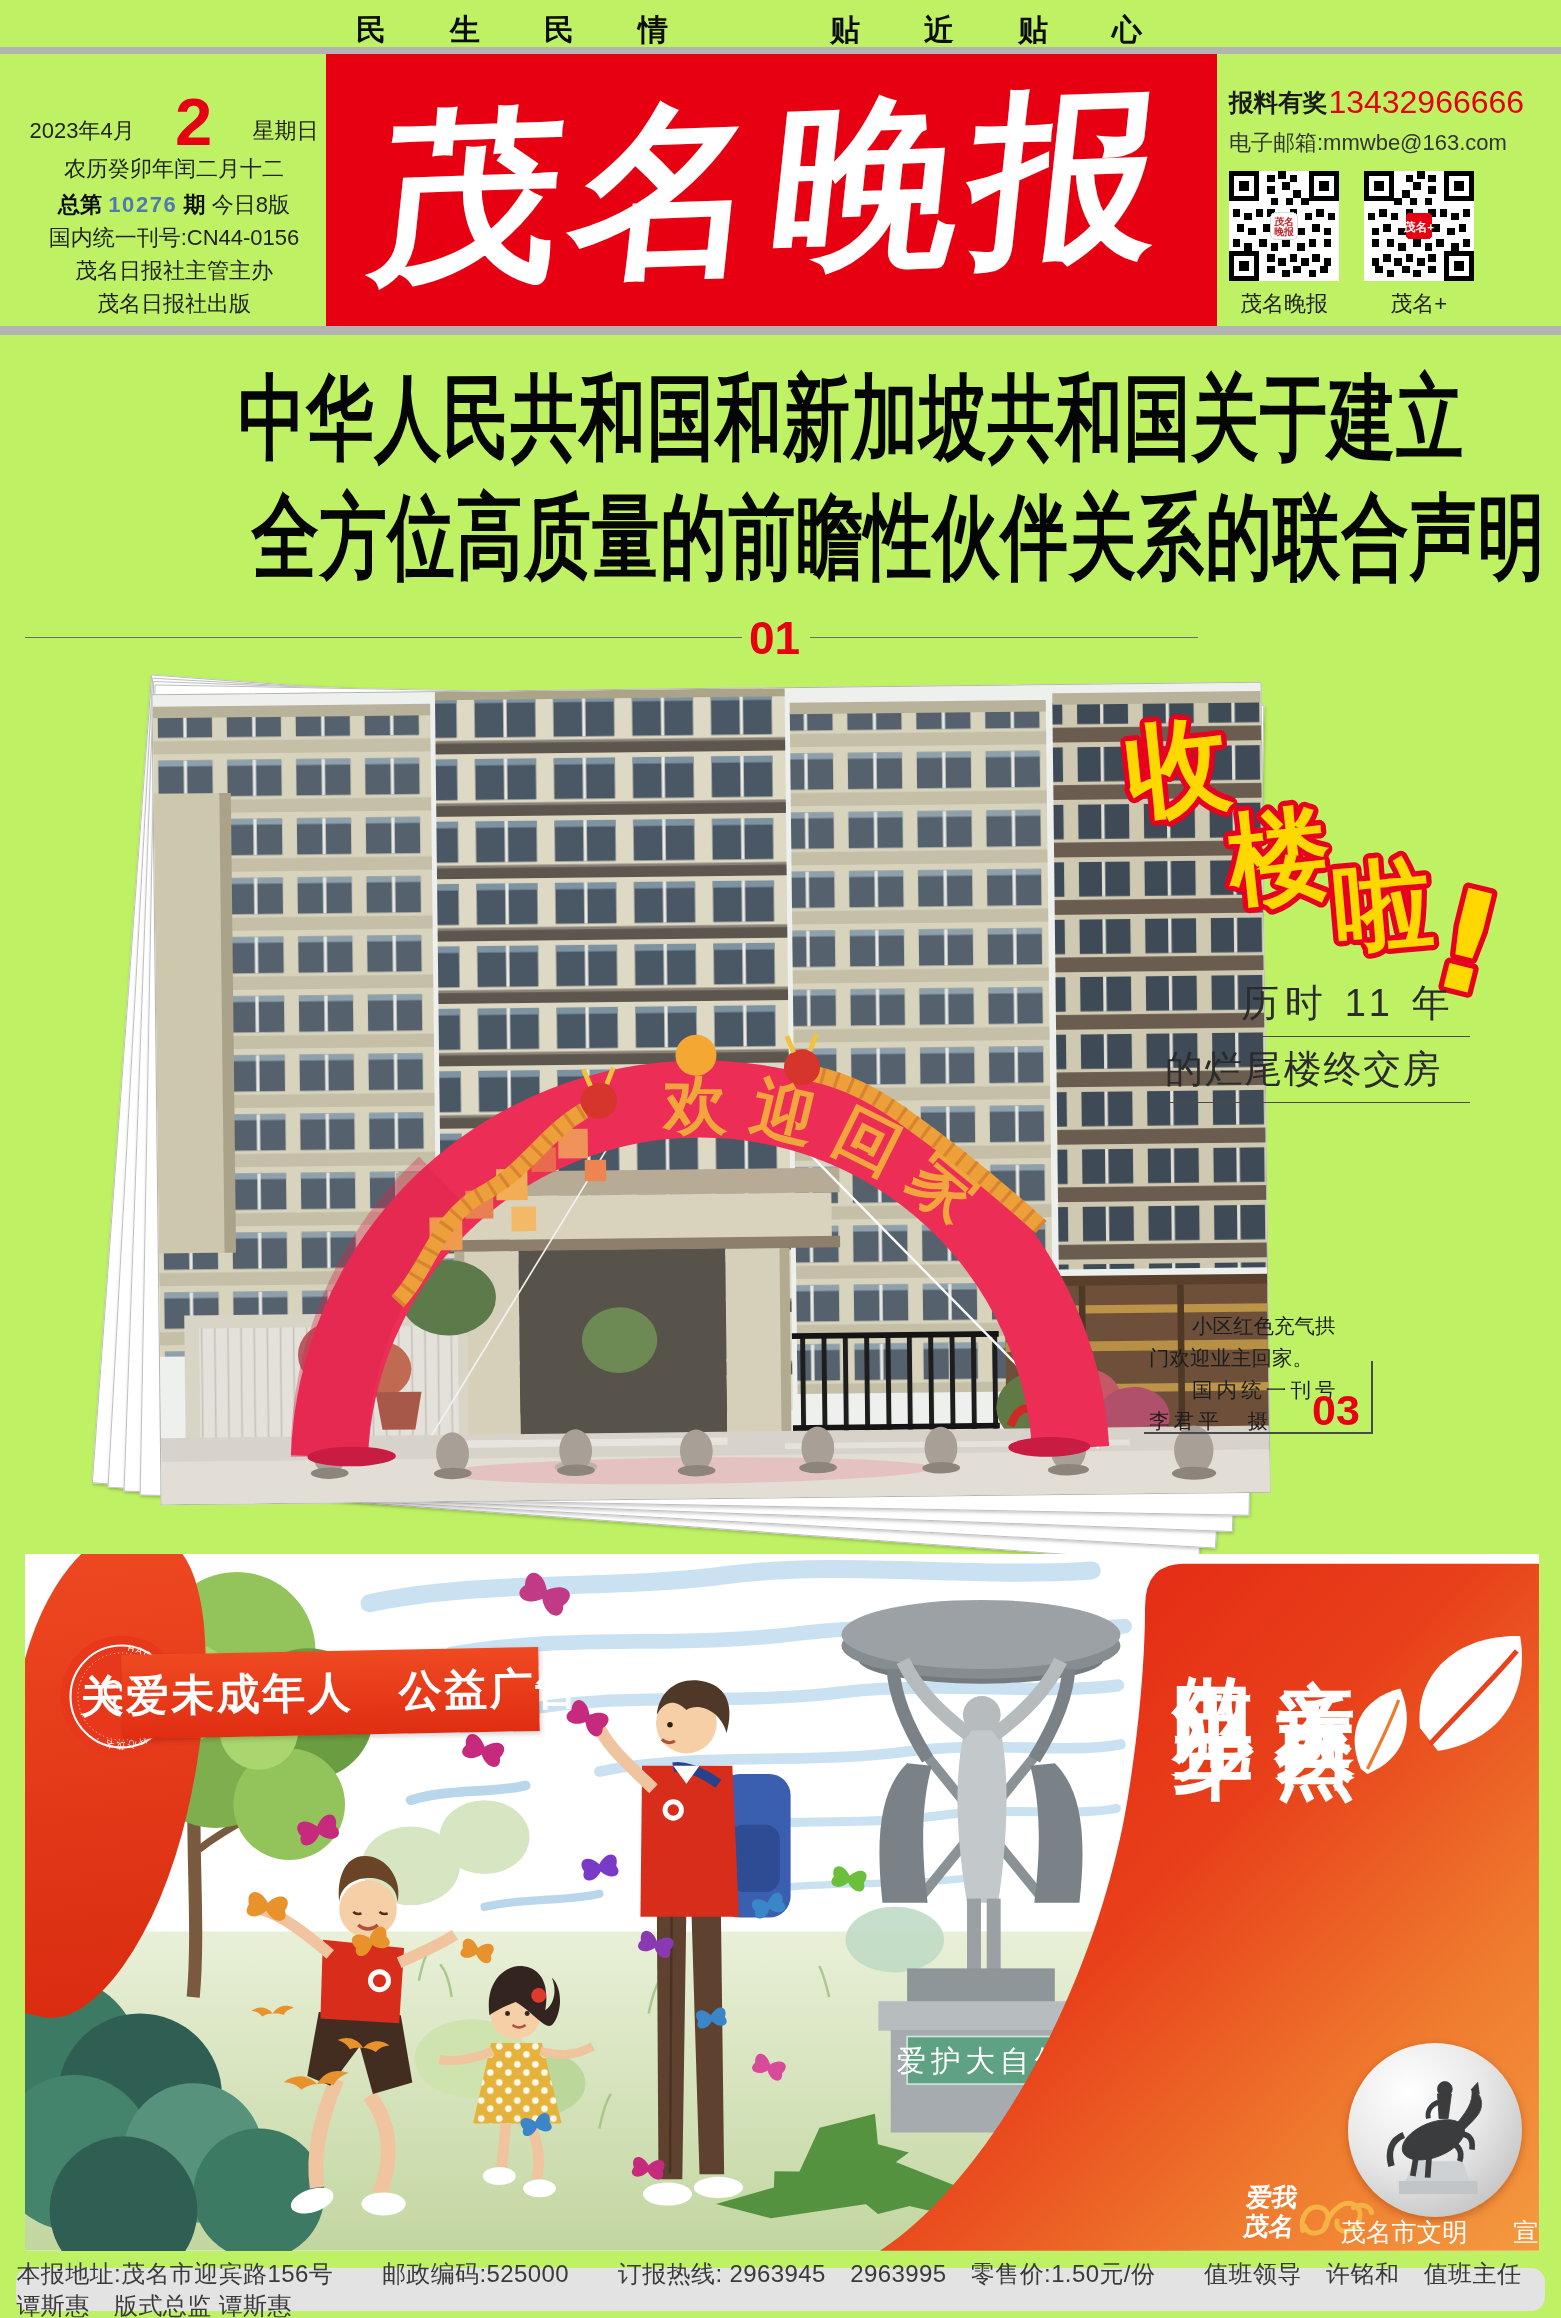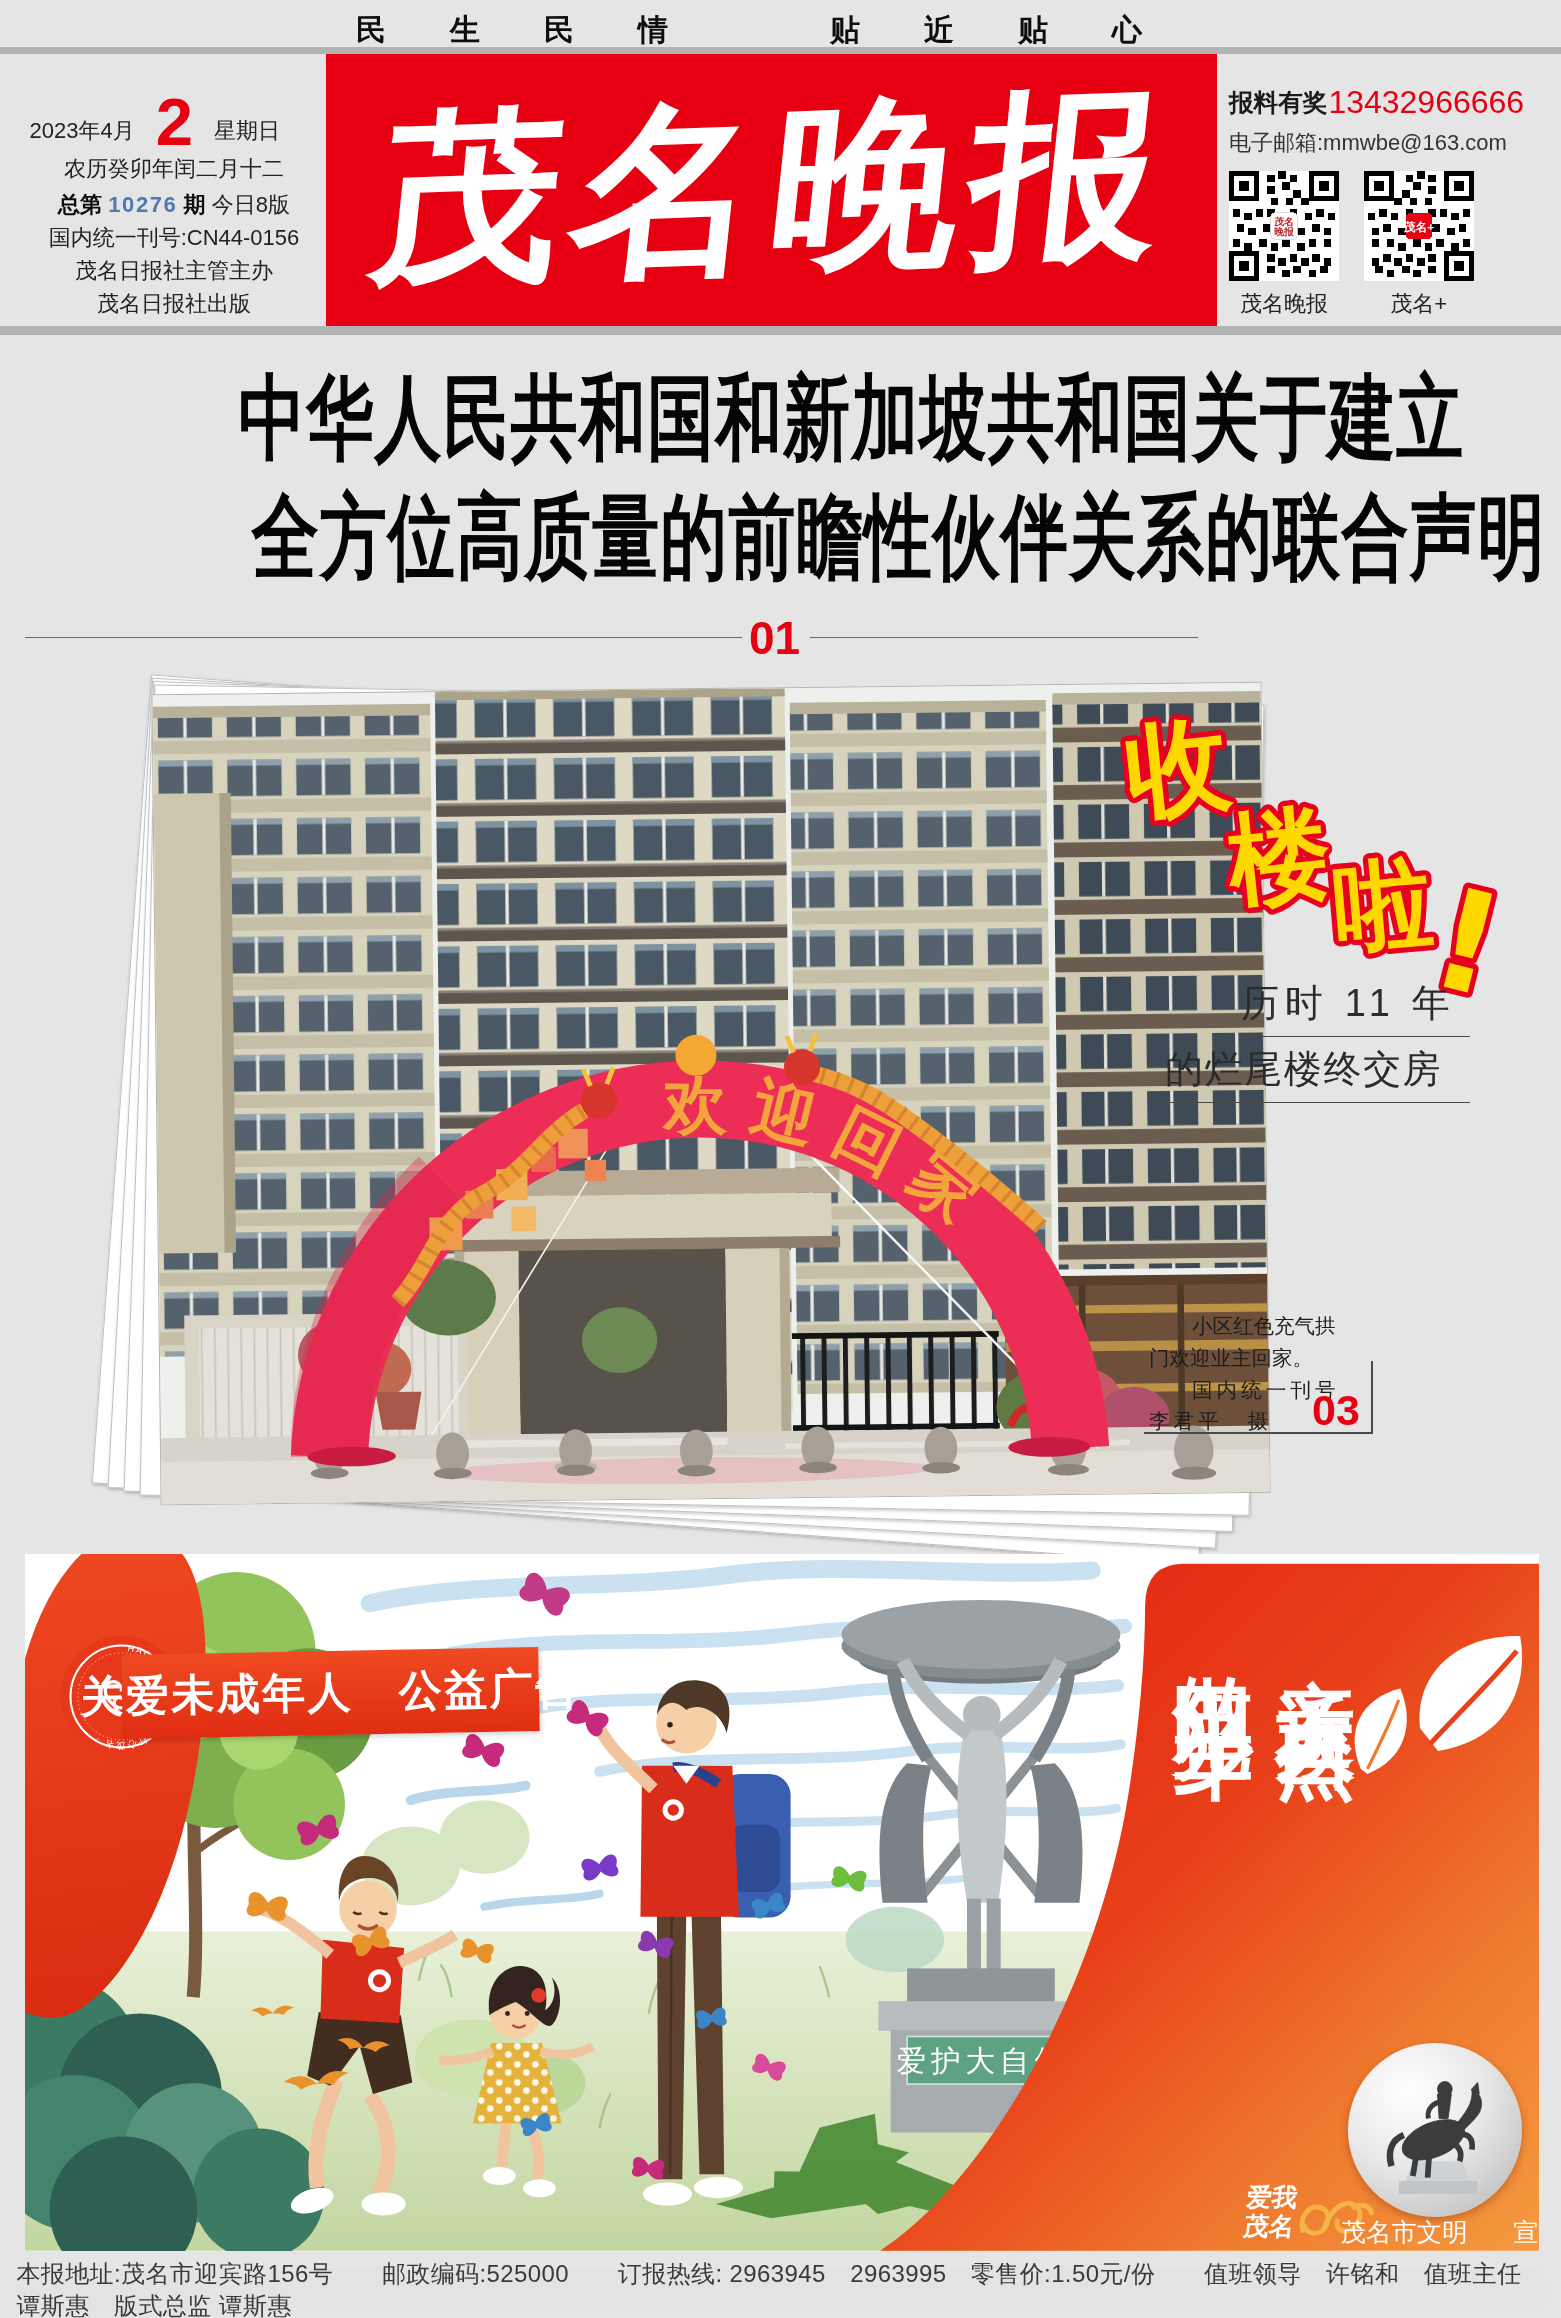--- a/index.html
+++ b/index.html
@@ -1,32 +1,32 @@
 <!DOCTYPE html>
 <html style="font-size:13px"><head>
 <meta charset="utf-8">
 <style>
   html,body{margin:0;padding:0;background:#888;}
-  .page{position:relative;width:1562px;height:2319px;background:#e5e5e5;overflow:hidden;
+  .page{position:relative;width:1562px;height:2319px;background:#bef264;overflow:hidden;
         font-family:"Liberation Sans",sans-serif;color:#111;}
   .abs{position:absolute;}
 
   
   .slogan-row{top:9.8px;left:0;width:100%;display:flex;justify-content:center;gap:98px;}
   .slogan-row span{font-size:30px;font-weight:bold;letter-spacing:64px;color:#0d0d0d;white-space:nowrap;}
   .bar-top{top:47px;left:0;width:100%;height:7.4px;background:#b3b3b3;}
   .bar-mid{top:326px;left:0;width:100%;height:9px;background:#b3b3b3;}
 
   
   .mast-red{top:54px;left:326px;width:891px;height:272px;background:#e60012;
             display:flex;align-items:center;justify-content:center;}
   .mast-title{font-size:187px;font-weight:bold;color:#ffffff;letter-spacing:11.5px;
               transform:skewX(-8deg) rotate(-2deg);font-family:"DejaVu Sans",sans-serif;white-space:nowrap;}
   .pubinfo{top:92px;left:29.5px;width:289px;text-align:center;font-size:22px;color:#222;line-height:1.5;}
-  .pub-date-row{display:flex;align-items:flex-end;justify-content:flex-start;gap:21px;}
+  .pub-date-row{display:flex;align-items:flex-end;justify-content:space-between;gap:21px;}
   .pub-date-row .d{padding-bottom:4.9px;}
   .big2{font-size:67px;line-height:.9;font-weight:bold;color:#e60012;}
   .issue-row{margin-top:3px;}
   .issue-row .b{font-weight:bold;color:#0d0d0d;}
   .issue-row .n{font-weight:bold;color:#4e79b2;letter-spacing:1.6px;}
   .contact{top:84px;left:1229px;width:322px;}
   .hotline{display:flex;align-items:center;gap:1px;}
   .hotline .lbl{font-size:24.6px;font-weight:bold;color:#1a1a1a;}
   .hotline .num{font-size:32px;font-weight:normal;color:#e60012;letter-spacing:0px;}
   .email{margin-top:6.6px;font-size:22px;color:#333;}

